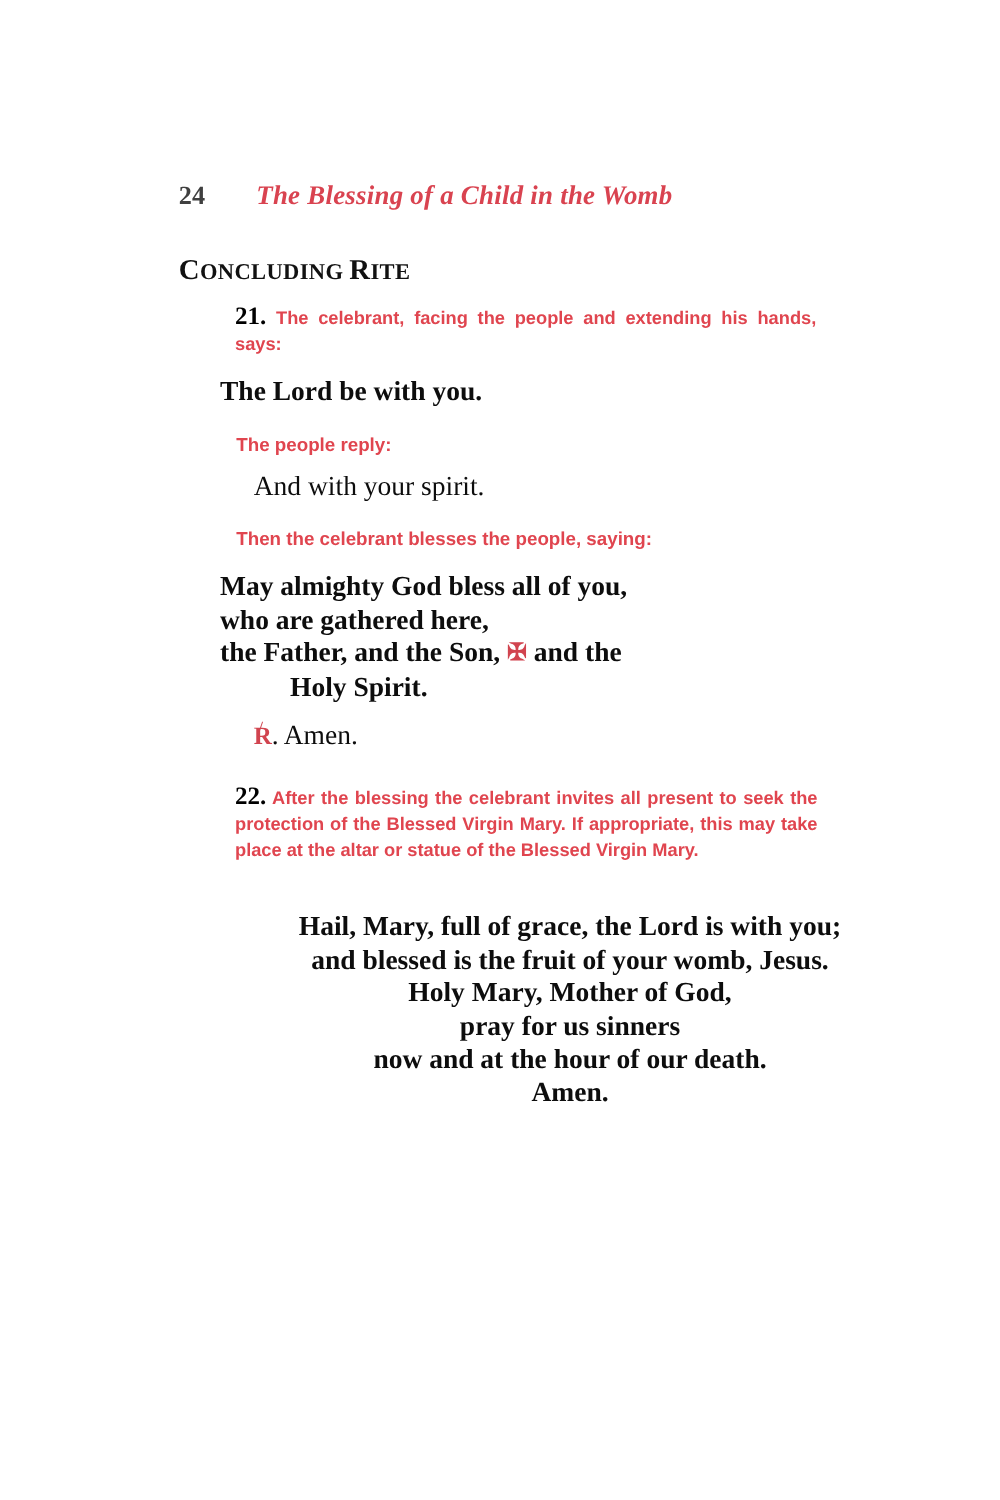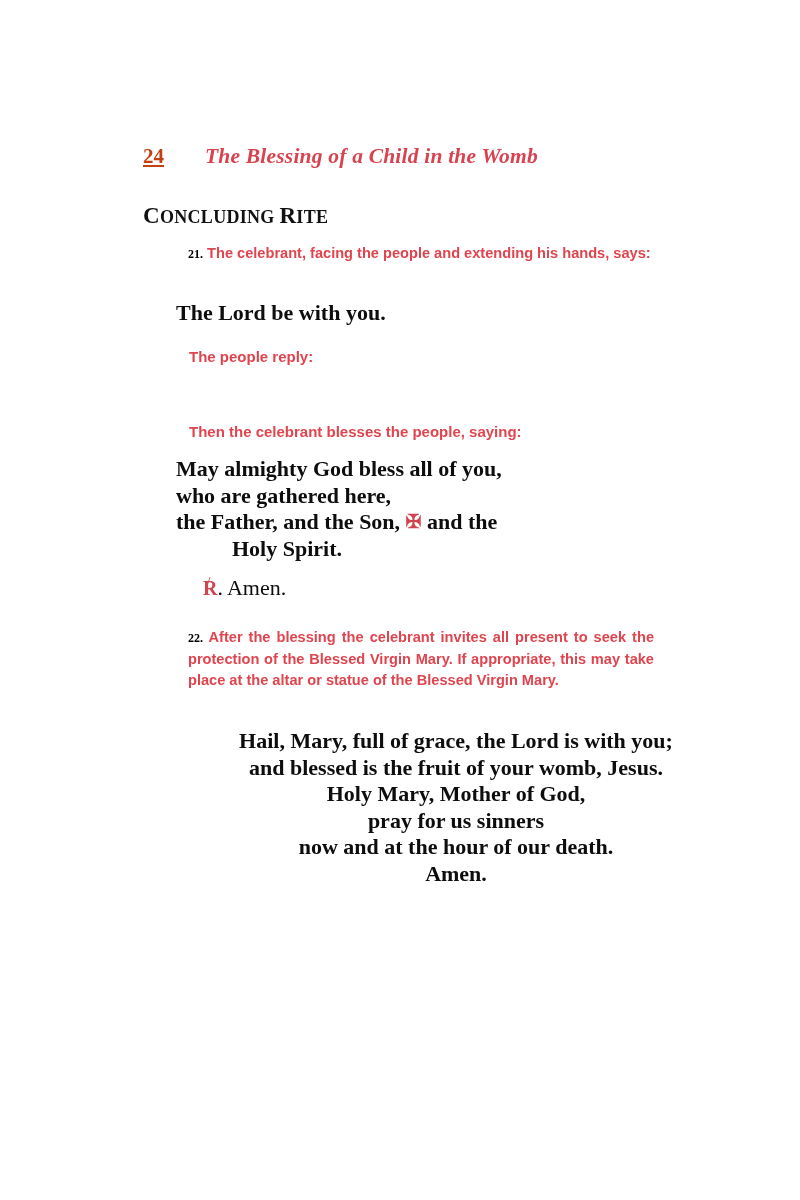--- a/index.html
+++ b/index.html
@@ -28,23 +28,22 @@
     left: 143px;
     top: 144px;
     width: 520px;
     display: flex;
     align-items: baseline;
   }
   .folio {
     font-family: "Liberation Serif", serif;
     font-weight: bold;
     font-size: 21px;
-    color: #c2410c;
+    color: #404040;
     width: 62px;
-    text-decoration: underline;
   }
   .head-title {
     font-family: "Liberation Serif", serif;
     font-style: italic;
     font-weight: bold;
     font-size: 21.5px;
     color: #d94350;
     letter-spacing: 0.2px;
   }
   
@@ -76,21 +75,21 @@
     font-family: "Liberation Sans", sans-serif;
     font-weight: bold;
     font-size: 14.6px;
     line-height: 21px;
     text-align: justify;
   }
   .rubric .num {
     color: #000000;
     font-family: "Liberation Serif", serif;
     font-weight: bold;
-    font-size: 12px;
+    font-size: 20px;
   }
   .rubric-plain {
     color: #e0454f;
     font-family: "Liberation Sans", sans-serif;
     font-weight: bold;
     font-size: 15px;
     line-height: 21px;
   }
 
   
@@ -148,20 +147,21 @@
 
   <div class="block rubric" style="left:188px; top:243px; width:465px;">
     <span class="num">21.</span>
     <span>The celebrant, facing the people and extending his hands, says:</span>
   </div>
 
   <div class="block bold-text" style="left:176px; top:300px; width:500px;">The Lord be with you.</div>
 
   <div class="block rubric-plain" style="left:189px; top:346px; width:465px;">The people reply:</div>
 
+  <div class="block plain-text" style="left:203px; top:376px; width:500px;">And with your spirit.</div>
 
   <div class="block rubric-plain" style="left:189px; top:421px; width:480px;">Then the celebrant blesses the people, saying:</div>
 
   <div class="block" style="left:176px; top:456px; width:520px;">
     <div class="bold-text">May almighty God bless all of you,</div>
     <div class="bold-text">who are gathered here,</div>
     <div class="bold-text">
       <span>the Father, and the Son,</span>
       <span class="cross">✠</span>
       <span>and the</span>

